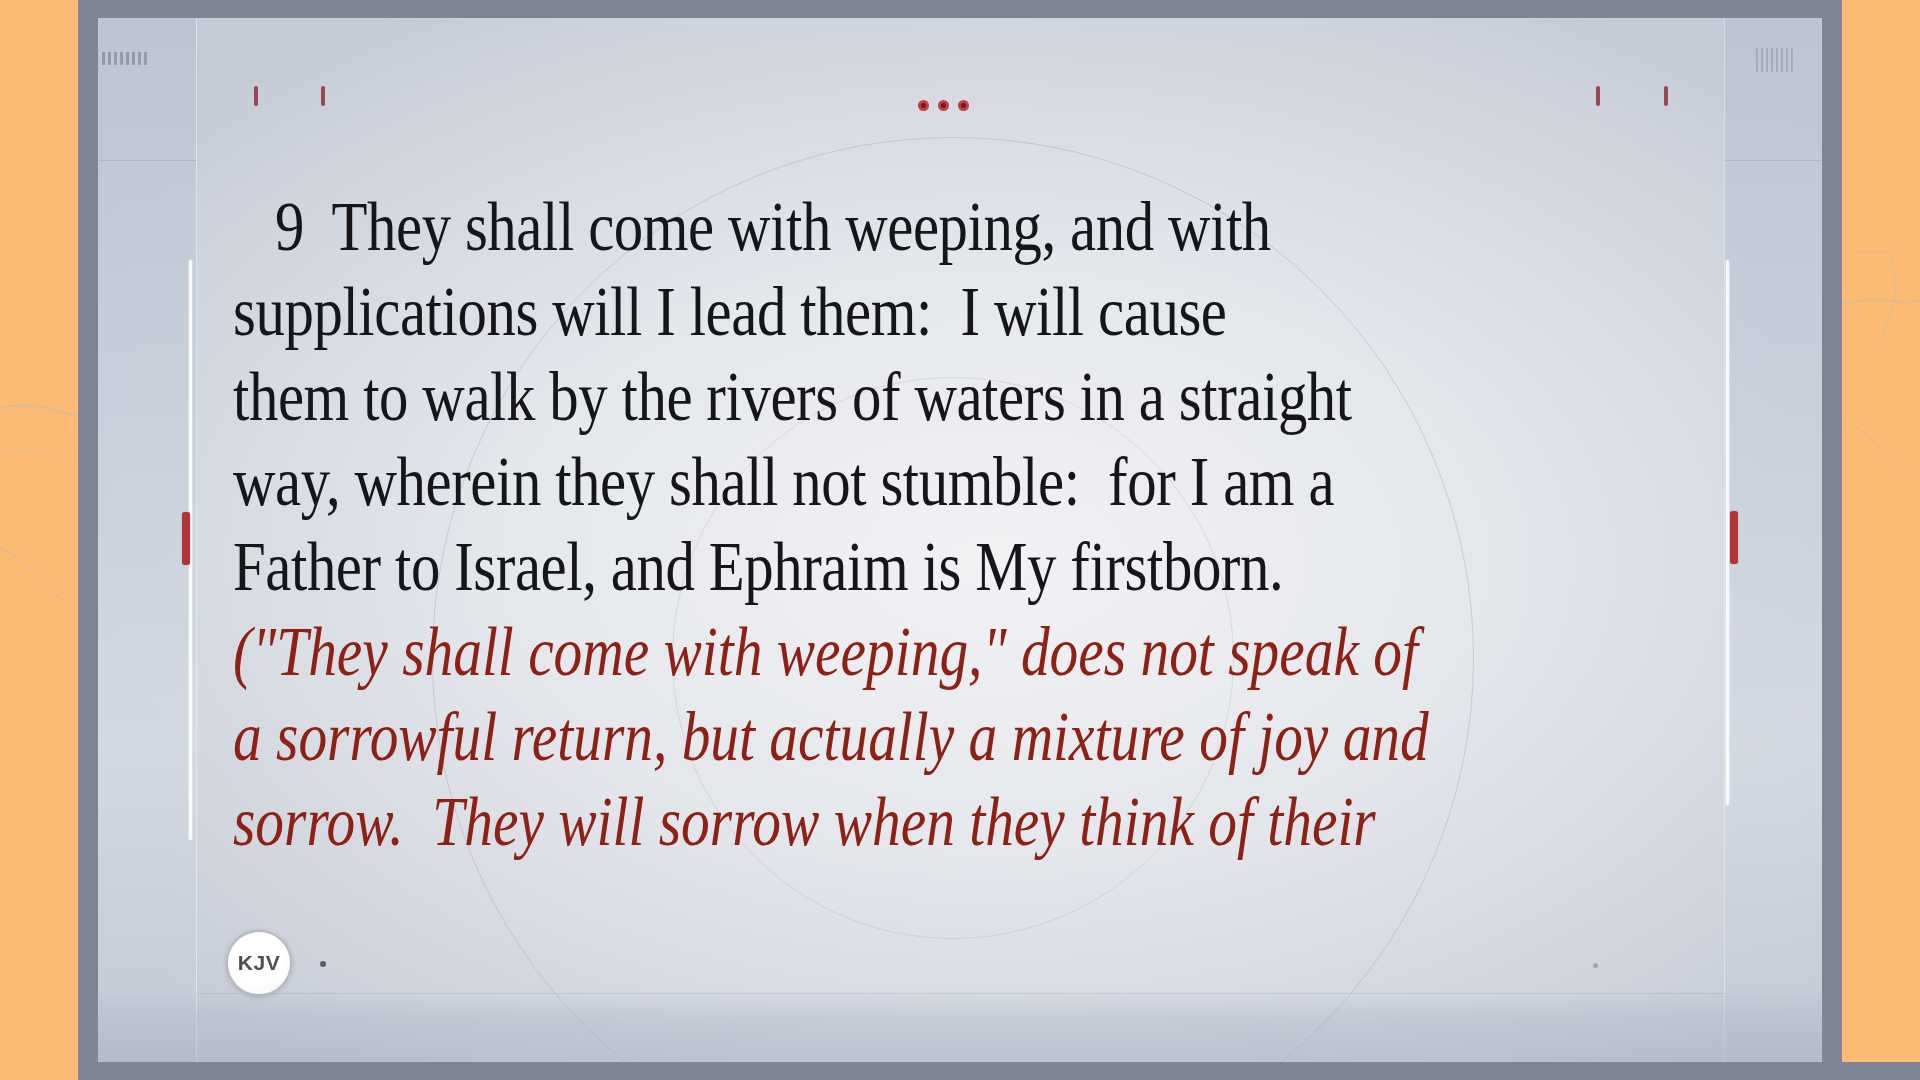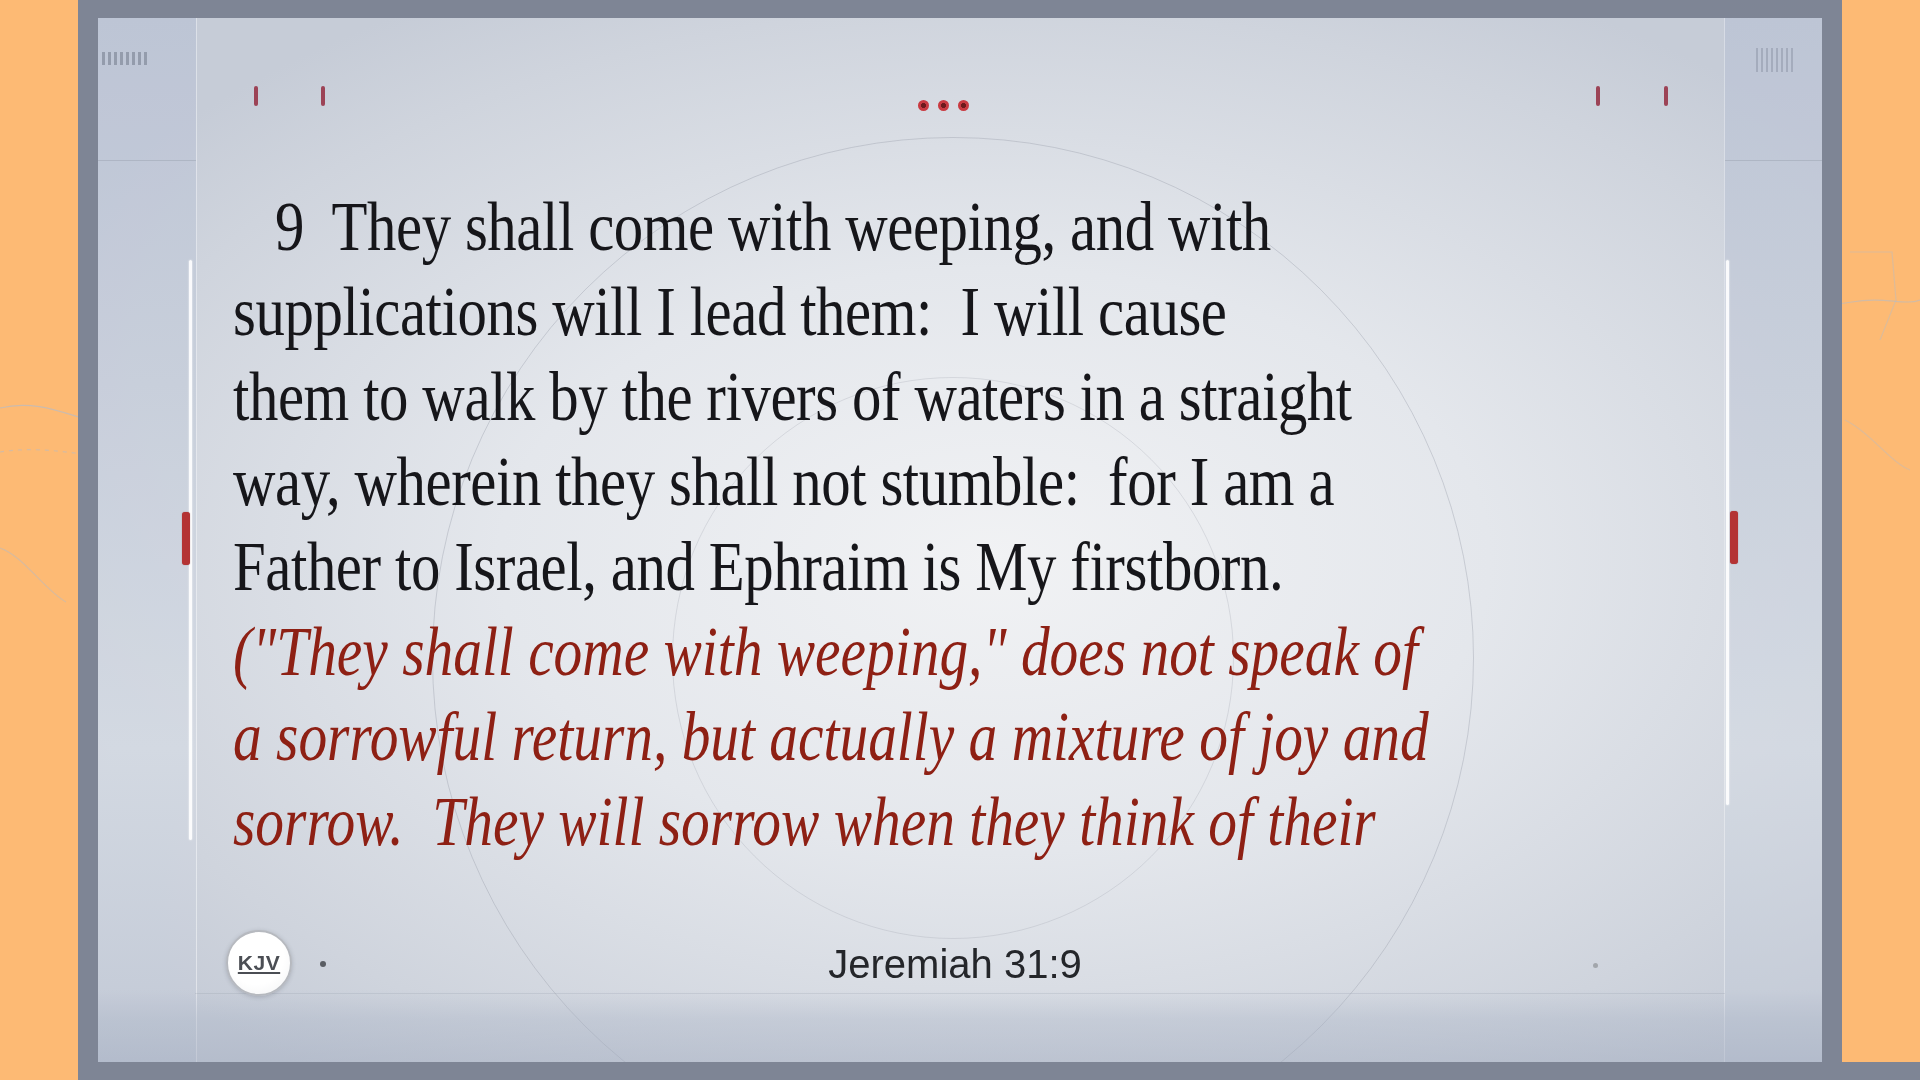--- a/index.html
+++ b/index.html
@@ -53,21 +53,21 @@
   .vline.first{text-indent:50px;}
   .cline{white-space:pre-wrap;font-size:70px;line-height:85px;color:#8e2014;
          font-style:italic;transform:scaleX(.82);transform-origin:left top;}
 
   
   #kjv-badge{position:absolute;left:128px;top:912px;width:62px;height:62px;border-radius:50%;
              background:radial-gradient(circle at 45% 40%, #ffffff 0 55%, #f0f1f3 100%);
              border:2px solid #b6b9bf;box-shadow:0 1px 4px rgba(60,65,75,.25);
              display:flex;align-items:center;justify-content:center;}
   #kjv-badge span{font-family:"Liberation Sans",sans-serif;font-weight:bold;font-size:21px;
-                  color:#4b4e54;letter-spacing:.5px;text-decoration:underline;}
+                  color:#4b4e54;letter-spacing:.5px;}
   #reference{position:absolute;left:857px;top:924px;transform:translateX(-50%);
              font-family:"Liberation Sans",sans-serif;font-size:40px;color:#24262a;}
   .bullet{position:absolute;border-radius:50%;}
   #bullet-left{left:222px;top:943px;width:6px;height:6px;background:#45484e;opacity:.85;}
   #bullet-right{left:1495px;top:945px;width:5px;height:5px;background:#8e9196;opacity:.7;}
 
   
   .smudge{position:absolute;opacity:.5;filter:blur(.7px);}
   #smudge-left{left:4px;top:34px;width:48px;height:13px;
      background:repeating-linear-gradient(90deg,#5c6476 0 3px,transparent 3px 6px);}
@@ -131,21 +131,20 @@
       <div class="vline">Father to Israel, and Ephraim is My firstborn.</div>
       <div class="cline">("They shall come with weeping," does not speak of</div>
       <div class="cline">a sorrowful return, but actually a mixture of joy and</div>
       <div class="cline">sorrow.  They will sorrow when they think of their</div>
     </div>
 
     <div id="kjv-badge">
       <span>KJV</span>
     </div>
     <div class="bullet" id="bullet-left"></div>
-    <div id="reference">Jeremiah 31:9</div>
     <div class="bullet" id="bullet-right"></div>
   </div>
 
   <div class="frame" id="frame-left"></div>
   <div class="frame" id="frame-right"></div>
   <div class="frame" id="frame-top"></div>
   <div class="frame" id="frame-bottom"></div>
 
 </div>
 

